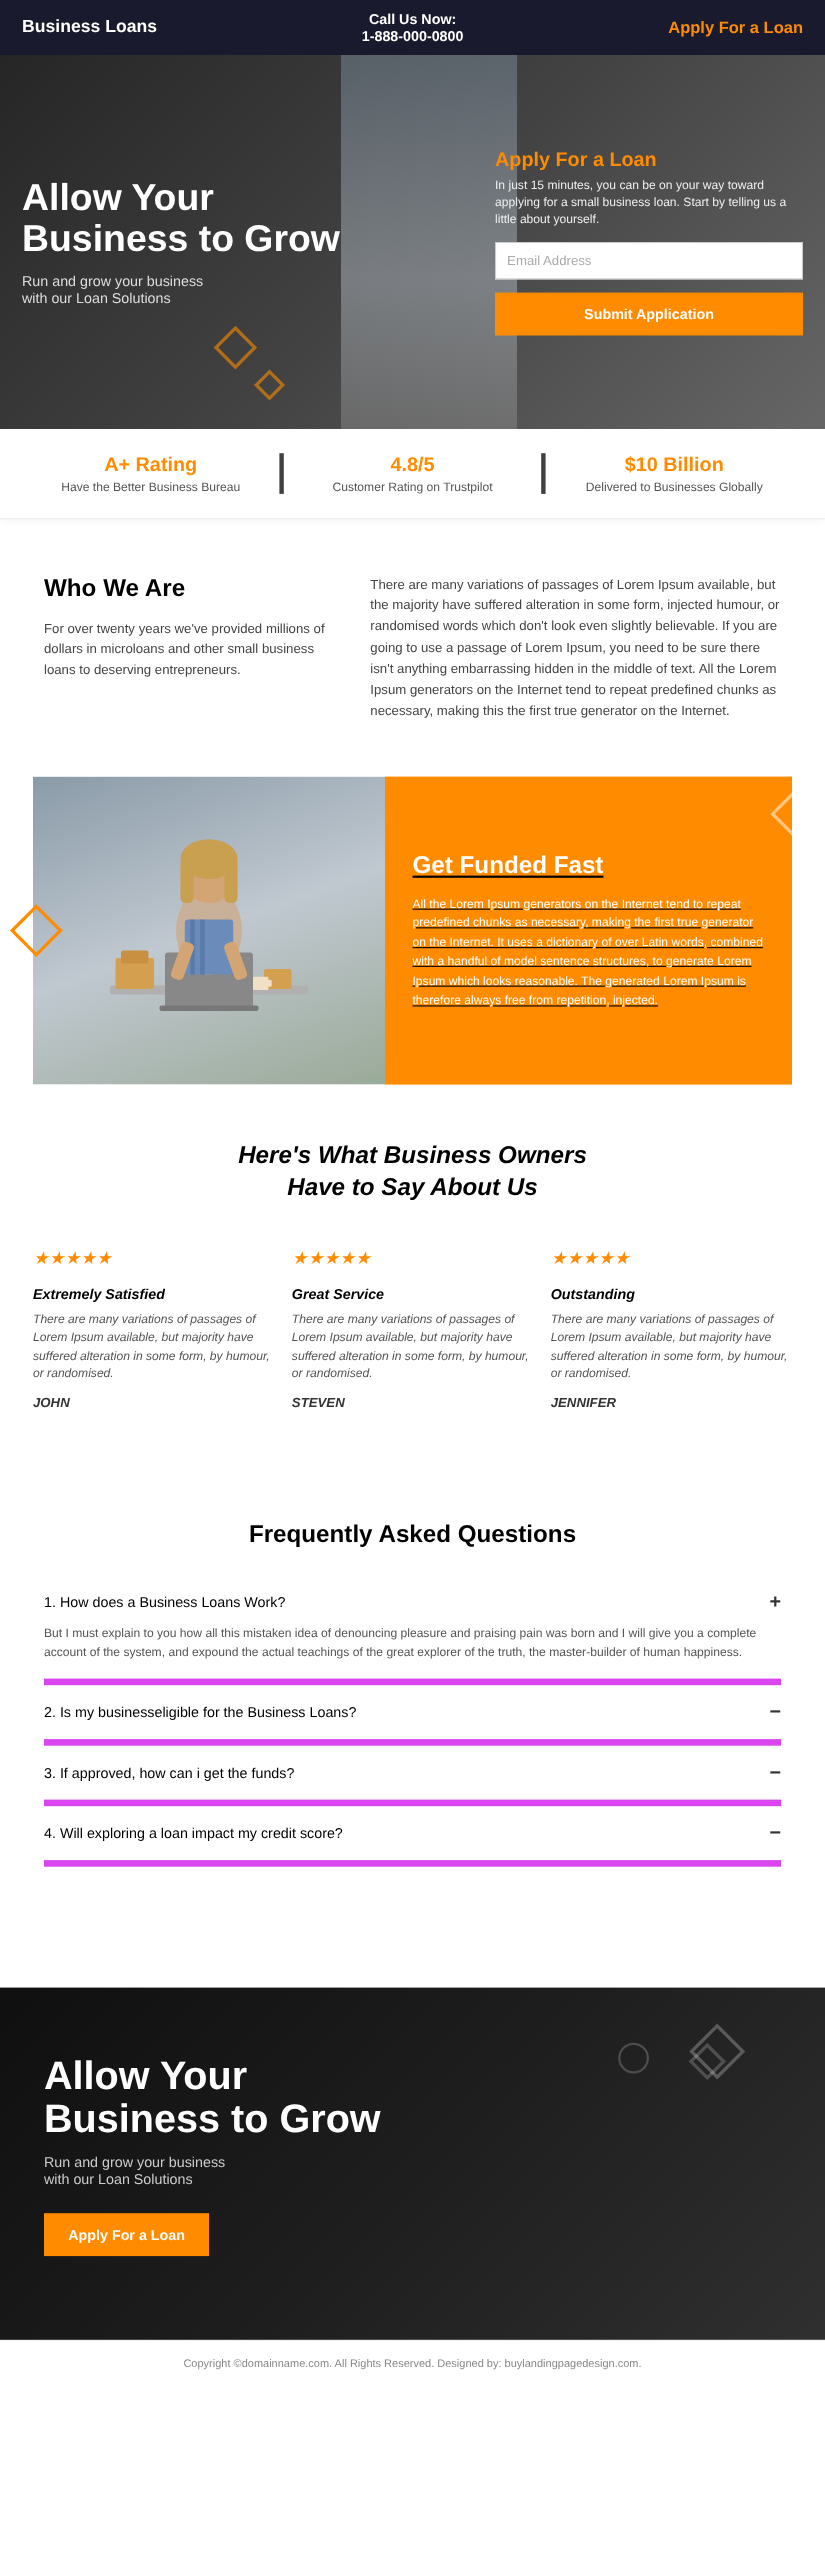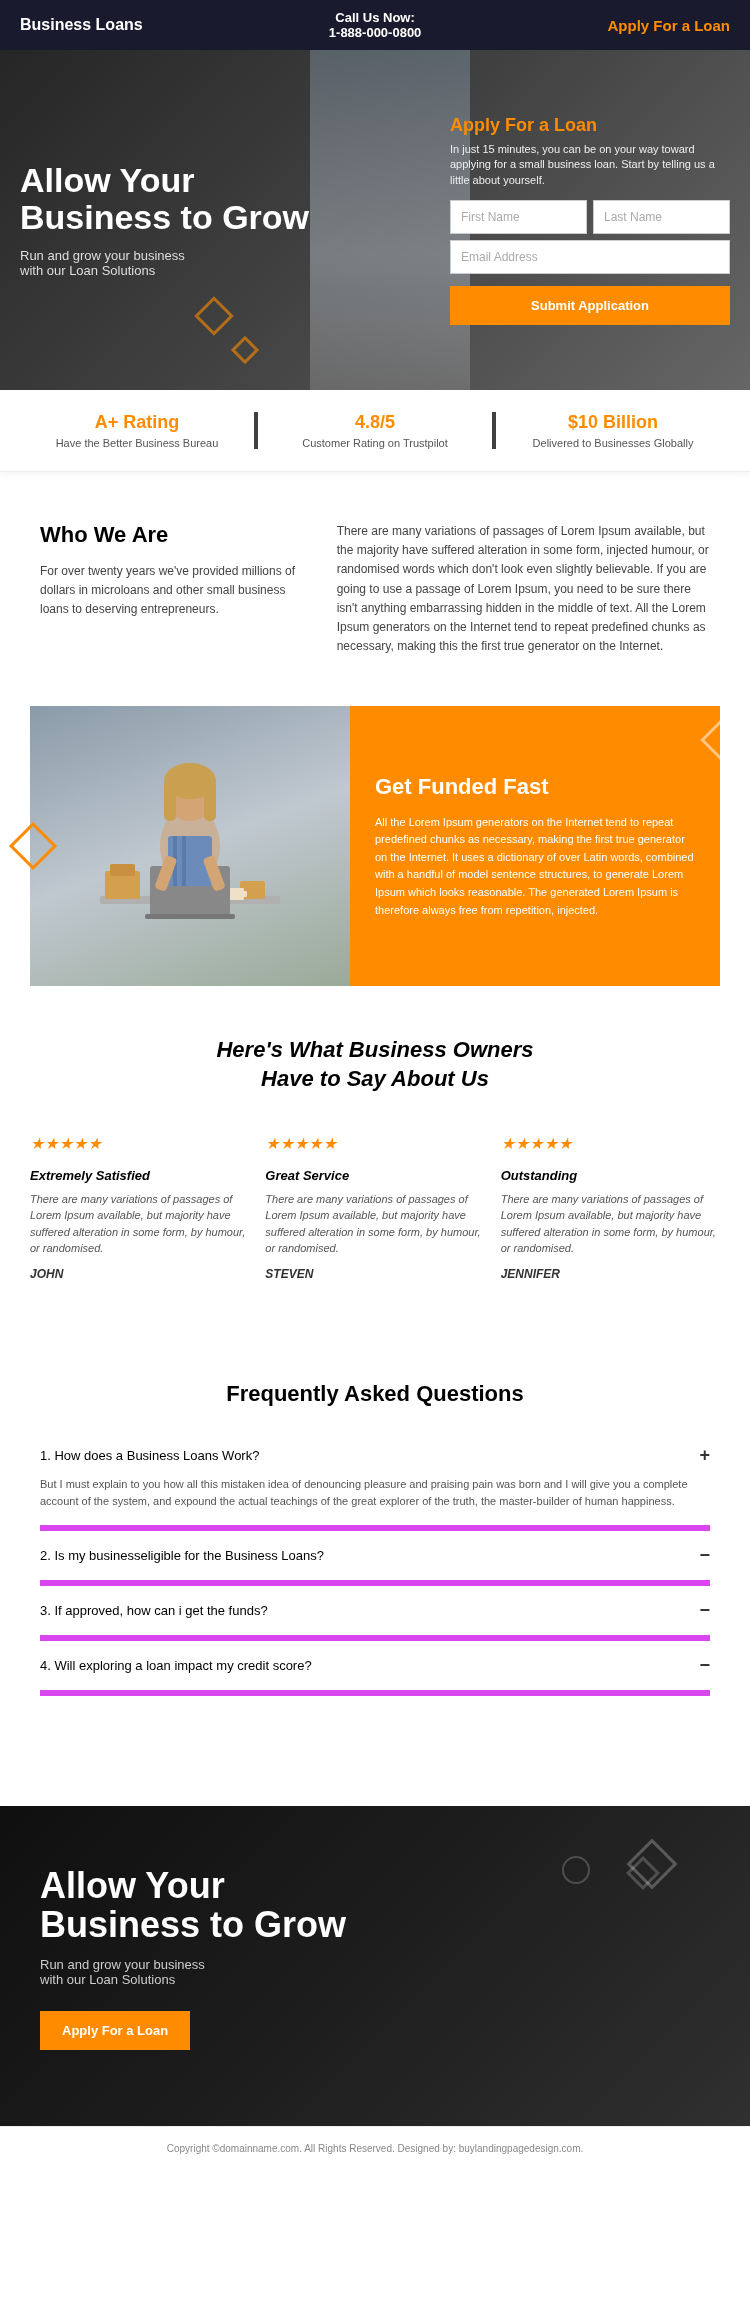--- a/index.html
+++ b/index.html
@@ -188,20 +188,21 @@
       font-size: 12px;
       color: #444;
       line-height: 1.6;
     }
 
     
     .funded-section {
       display: flex;
       min-height: 280px;
       position: relative;
+      text-decoration: underline;
     }
     .funded-img {
       flex: 1;
       background: linear-gradient(135deg, #a0a0a0 0%, #d0d0d0 100%);
       min-height: 280px;
       display: flex;
       align-items: center;
       justify-content: center;
       overflow: hidden;
       position: relative;
@@ -400,24 +401,20 @@
       <h1>
         <span>Allow Your</span><br>
         <span>Business to Grow</span>
       </h1>
       <p style="white-space:pre-line;">Run and grow your business
 with our Loan Solutions</p>
     </div>
     <div class="hero-right">
       <div class="hero-right-title">Apply For a Loan</div>
       <div class="hero-right-desc">In just 15 minutes, you can be on your way toward applying for a small business loan. Start by telling us a little about yourself.</div>
-      <div class="form-row">
-        <input class="form-input" type="text" placeholder="First Name" style="">
-        <input class="form-input" type="text" placeholder="Last Name" style="">
-      </div>
       <div class="form-row">
         <input class="form-input" type="email" placeholder="Email Address" style="">
       </div>
       <button class="btn-submit">Submit Application</button>
     </div>
   </div>
 
   <div class="diamond-hero-1 diamond"></div>
   <div class="diamond-hero-2 diamond" style="bottom:30px;left:235px;"></div>
 </section>

